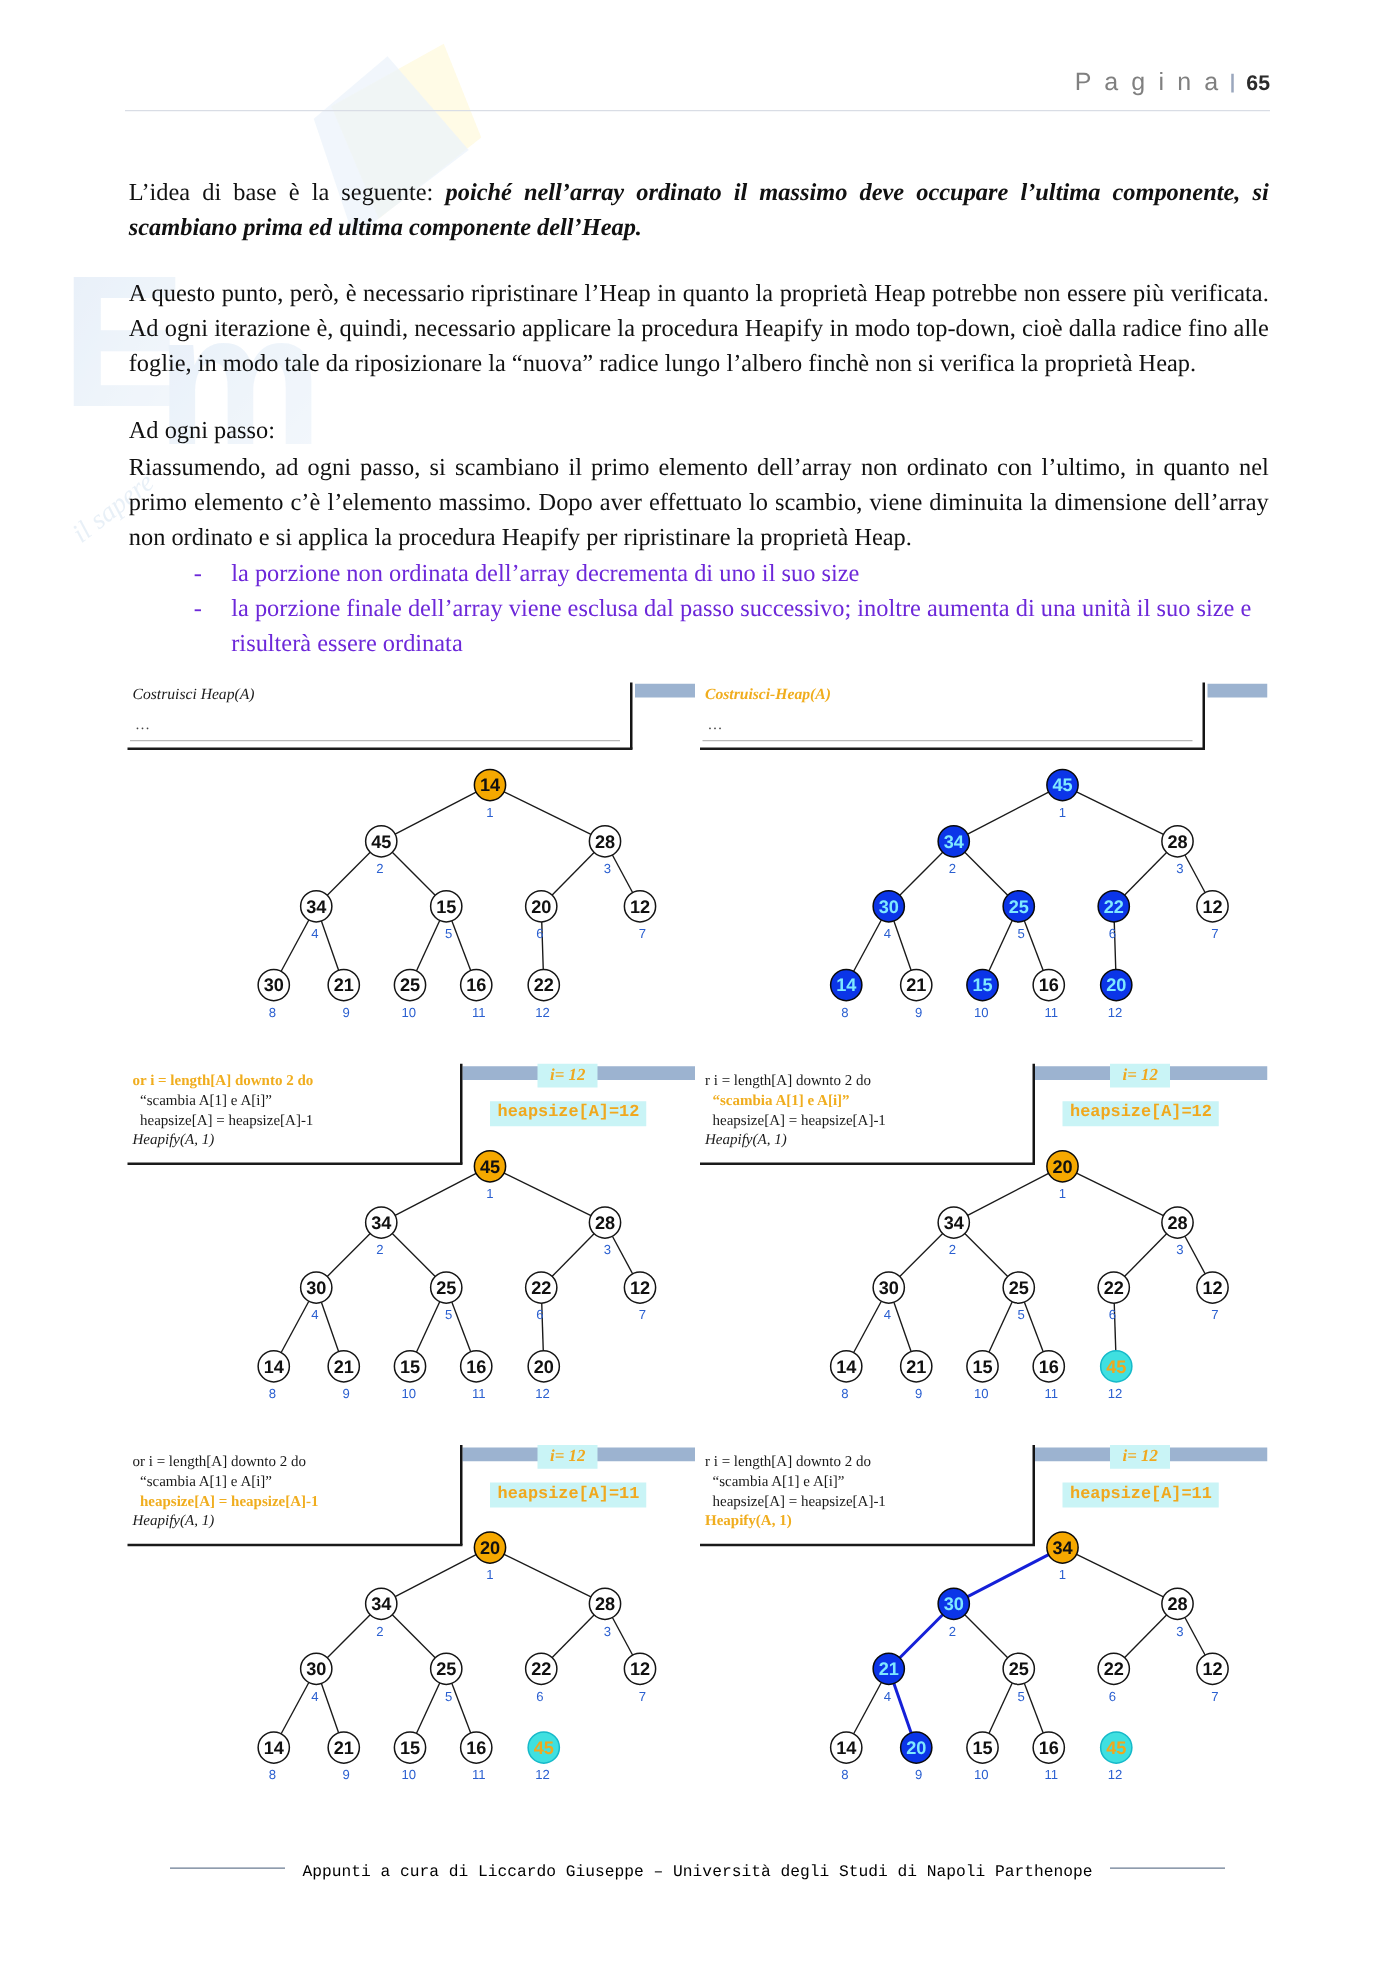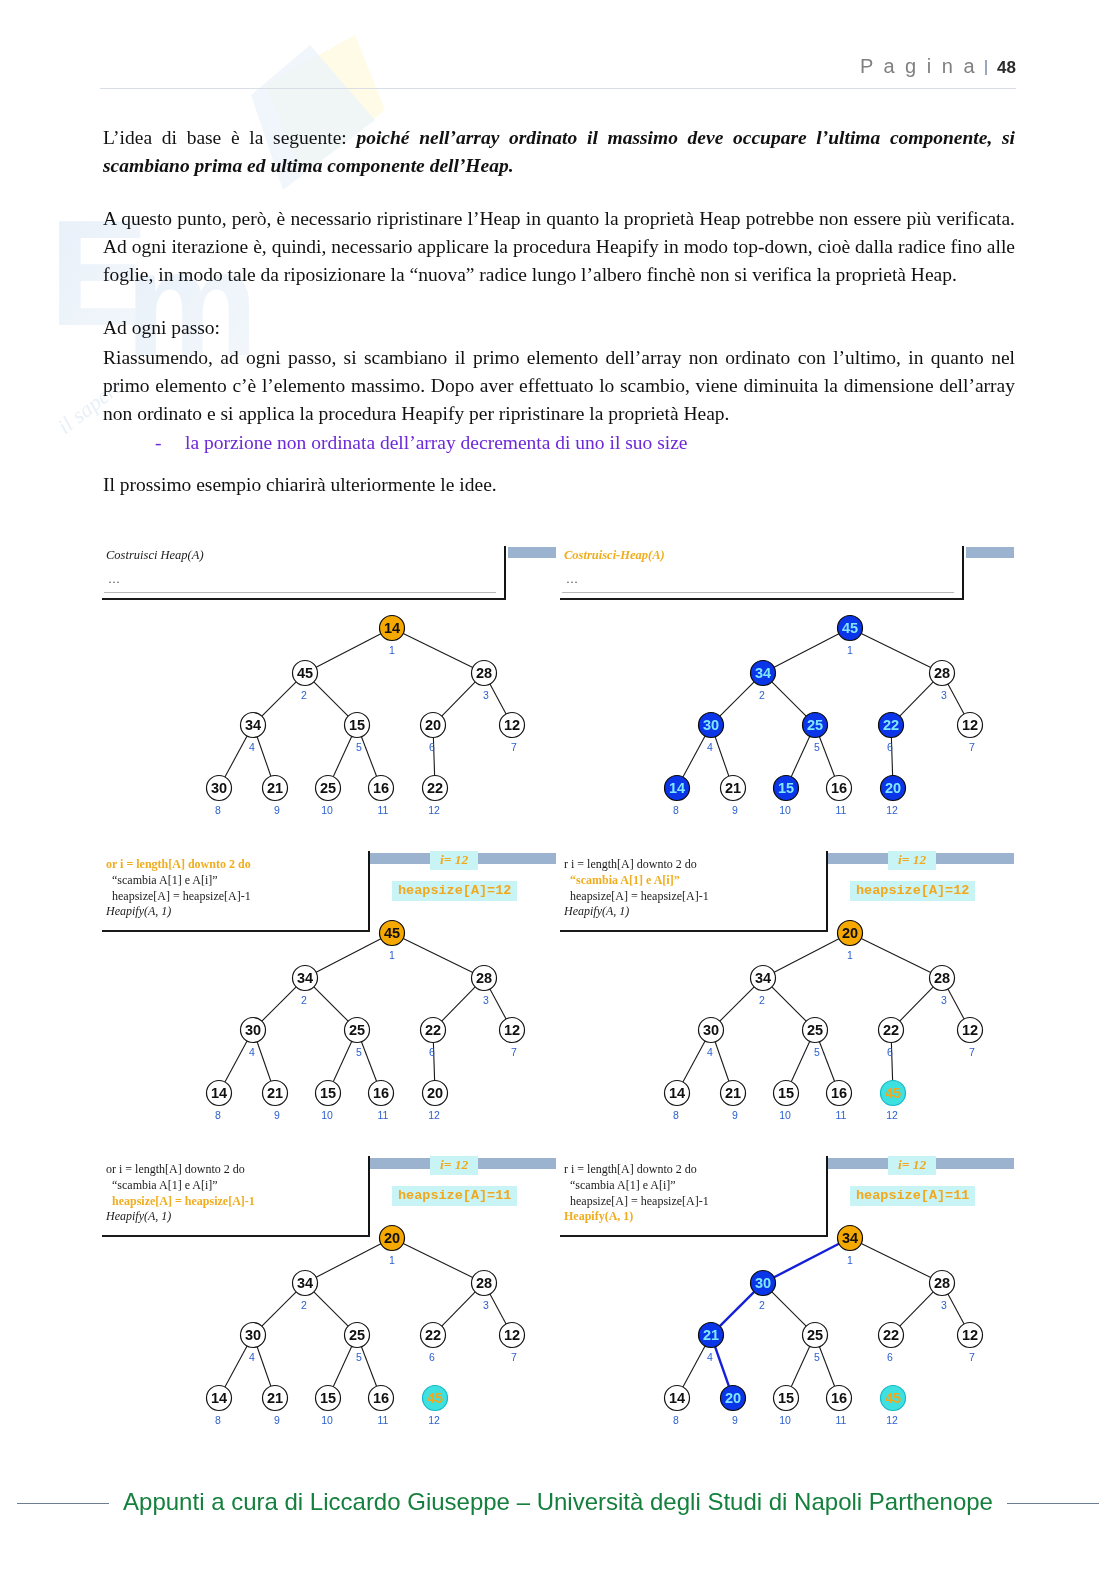--- a/index.html
+++ b/index.html
@@ -60,21 +60,21 @@
   #header-rule {
     position: absolute;
     left: 100px; top: 88px;
     width: 916px; height: 1px;
     background: #d9dde5;
   }
 
   
   #content {
     position: absolute;
-    left: 103px; top: 124px;
+    left: 103px; top: 141px;
     width: 912px;
   }
   p.para {
     margin: 0 0 12px 0;
     font-size: 19.5px;
     line-height: 1.42;
     text-align: justify;
     color: #111;
   }
   p.para.tight { margin-bottom: 2px; }
@@ -197,23 +197,23 @@
     text-align: center;
   }
   #footer .frule {
     display: inline-block;
     width: 92px; height: 1px;
     background: #6b7c93;
     vertical-align: 6px;
   }
   #footer .ftxt {
     display: inline-block;
-    font-family: Liberation Sans, sans-serif;
-    font-size: 24px;
-    color: #15803d;
+    font-family: Liberation Mono, monospace;
+    font-size: 13px;
+    color: #000000;
     padding: 0 10px;
   }
 </style>
 </head>
 <body>
 
 <svg id="watermark" viewBox="0 0 330 430">
   <defs>
     <linearGradient id="wmg" x1="0" y1="0" x2="1" y2="1">
       <stop offset="0" stop-color="#cfe0f2"></stop>
@@ -227,21 +227,21 @@
     <text x="70" y="330">m</text>
   </g>
   <text x="10" y="410" transform="rotate(-38 10 410)" fill="#d7e4f1" font-family="Liberation Serif, serif" font-style="italic" font-size="22">il sapere</text>
 </svg>
 
 <div class="page">
 
   <div id="header">
     <span class="hdr-text">P a g i n a</span>
     <span class="hdr-bar"></span>
-    <span class="hdr-num">48</span>
+    <span class="hdr-num">65</span>
   </div>
   <div id="header-rule"></div>
 
   <div id="content">
 
     <p class="para">
       <span>L’idea di base è la seguente:</span>
       <span class="bi">poiché nell’array ordinato il massimo deve occupare l’ultima componente, si scambiano prima ed ultima componente dell’Heap.</span>
     </p>
 
@@ -254,20 +254,21 @@
     <div class="spacer12"></div>
 
     <p class="para tight">Ad ogni passo:</p>
 
     <p class="para tight">
       <span>Riassumendo, ad ogni passo, si scambiano il primo elemento dell’array non ordinato con l’ultimo, in quanto nel primo elemento c’è l’elemento massimo. Dopo aver effettuato lo scambio, viene diminuita la dimensione dell’array non ordinato e si applica la procedura </span><span class="it">Heapify</span><span> per ripristinare la proprietà Heap.</span>
     </p>
 
     <ul class="dashlist">
       <li>la porzione non ordinata dell’array decrementa di uno il suo size</li>
+      <li>la porzione finale dell’array viene esclusa dal passo successivo; inoltre aumenta di una unità il suo size e risulterà essere ordinata</li>
     </ul>
 
     <div class="spacer12"></div>
 
     <p class="para">Il prossimo esempio chiarirà ulteriormente le idee.</p>
   </div>
 
   <div id="figures">
       <div class="fig-row">
         <div class="slide left">

